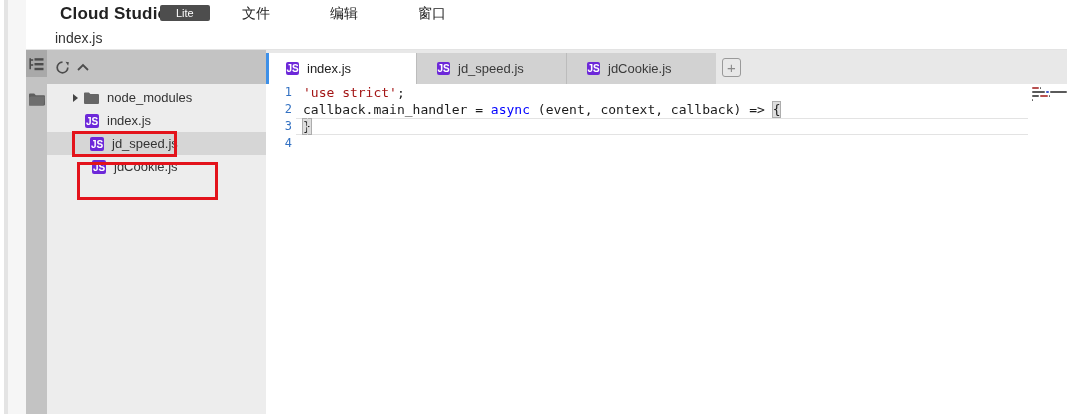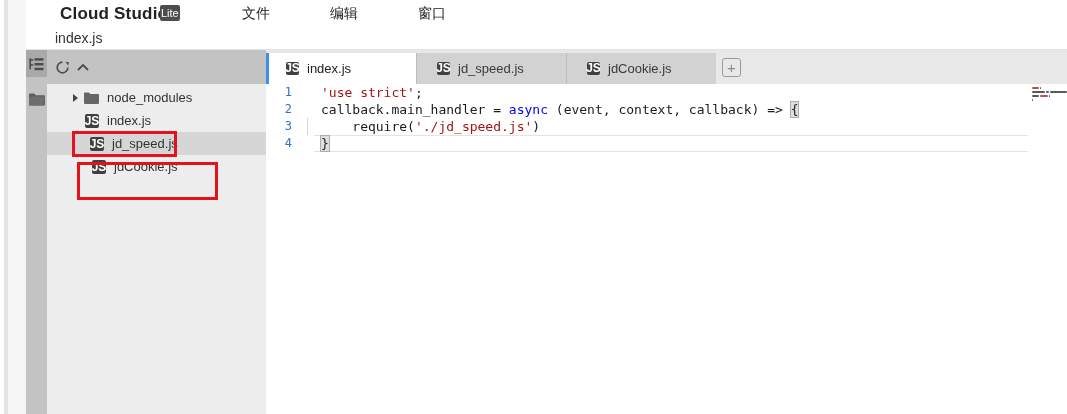--- a/index.html
+++ b/index.html
@@ -8,21 +8,21 @@
   #root { position:absolute; top:0; left:0; width:1067px; height:414px; background:#fff; }
 
   
   .left-strip   { position:absolute; left:4px; top:0; width:4px; height:414px; background:#e4e4e4; }
   .left-gutter  { position:absolute; left:8px; top:0; width:18px; height:414px; background:#f6f6f6; }
 
   
   .topbar { position:absolute; left:26px; top:0; right:0; height:27px; background:#fff; }
   .brand  { position:absolute; left:34px; top:4px; font-size:17px; font-weight:bold; color:#222; letter-spacing:.2px; }
   .badge  { position:absolute; left:134px; top:5px; background:#4d4d4d; color:#fff; font-size:11px;
-            padding:2px 1px; border-radius:2px; }
+            padding:2px 16px; border-radius:2px; }
   .menu   { position:absolute; left:200px; top:0; height:27px; display:flex;gap:28px; }
   .menu-item { padding:5px 16px; font-size:14px; color:#222; cursor:default; }
 
   
   .breadcrumb-bar { position:absolute; left:26px; top:27px; right:0; height:23px; background:#fff;
                     border-bottom:1px solid #e3e3e3; }
   .breadcrumb-title { position:absolute; left:29px; top:3px; font-size:14px; color:#333; }
 
   
   .activity-bar { position:absolute; left:26px; top:50px; width:21px; height:364px; background:#c3c3c3; }
@@ -32,22 +32,22 @@
 
   
   .tree-panel { position:absolute; left:47px; top:50px; width:219px; height:364px; background:#ededed; }
   .tree-toolbar { position:absolute; left:0; top:0; width:219px; height:34px; background:#c3c3c3;
                   display:flex; align-items:center; gap:8px; padding-left:9px; }
   .tree-rows { position:absolute; left:0; top:36px; width:219px; }
   .tree-row { position:relative; height:23px; display:flex; align-items:center; font-size:13px; color:#333; cursor:default; }
   .tree-row.selected { background:#d6d6d6; }
   .twisty { width:0; height:0; border-left:5px solid #444; border-top:4px solid transparent;
             border-bottom:4px solid transparent; margin-right:6px; }
-  .js-badge { width:14px; height:14px; background:#404040; border-radius:2px; color:#fff;
-              font-size:12px; font-weight:bold; display:flex; align-items:flex-end; justify-content:center;
+  .js-badge { width:14px; height:14px; background:#6d28d9; border-radius:2px; color:#fff;
+              font-size:10px; font-weight:bold; display:flex; align-items:flex-end; justify-content:center;
               line-height:9px; padding-bottom:2px; flex:0 0 auto; }
   .tree-label { margin-left:8px; white-space:nowrap; }
 
   
   .tabbar { position:absolute; left:266px; top:50px; right:0; height:34px; background:#e8e8e8; }
   .tabs { position:absolute; left:0; top:3px; height:31px; display:flex; }
   .tab { width:150px; height:31px; background:#d2d2d2; display:flex; align-items:center;
          padding-left:20px; gap:8px; font-size:13px; color:#3a3a3a; cursor:default;
          border-left:1px solid #bcbcbc; }
   .tab:first-child { border-left:none; }
@@ -55,21 +55,21 @@
   .tab .js-badge { width:13px; height:13px; }
   .new-tab-btn { position:absolute; left:456px; top:8px; width:19px; height:19px; border:1px solid #9a9a9a;
                  border-radius:3px; color:#8a8a8a; display:flex; align-items:center; justify-content:center;
                  font-size:15px; line-height:15px; background:transparent; }
 
   
   .editor { position:absolute; left:266px; top:84px; right:0; bottom:0; background:#fff;
             font-family:"DejaVu Sans Mono", monospace; font-size:13px; }
   .gutter { position:absolute; left:0; top:0; width:34px; }
   .gutter .ln { height:17px; line-height:17px; text-align:right; padding-right:8px; color:#3371c2; font-size:12px; }
-  .code { position:absolute; left:48px; top:0; right:39px; }
+  .code { position:absolute; left:30px; top:0; right:39px; }
   .code-line { position:relative; height:17px; line-height:17px; white-space:pre; padding-left:7px; color:#1b1b1b; }
   .code-line.current { border-top:1px solid #e3e3e3; border-bottom:1px solid #e3e3e3; height:17px; line-height:15px; }
   .tok-string  { color:#a31515; }
   .tok-keyword { color:#0000ff; }
   .tok-plain   { color:#1b1b1b; }
   .tok-bracket-match { background:#dedede; outline:1px solid #adadad; }
   .indent-guide { position:absolute; left:41px; top:34px; width:1px; height:17px; background:#d6d6d6; }
 
   
   .minimap { position:absolute; right:0; top:0; width:39px; bottom:0; background:#fff; }
@@ -192,21 +192,20 @@
   <div class="editor">
     <div class="gutter" id="gutter">
         <div class="ln">1</div>
         <div class="ln">2</div>
         <div class="ln">3</div>
         <div class="ln">4</div>
       </div>
     <div class="code" id="code">
         <div class="code-line"><span class="tok-string">'use strict'</span><span class="tok-plain">;</span></div>
         <div class="code-line"><span class="tok-plain">callback.main_handler = </span><span class="tok-keyword">async</span><span class="tok-plain"> (event, context, callback) =&gt; </span><span class="tok-bracket-match">{</span></div>
-        <div class="code-line"><span class="tok-plain">    require(</span><span class="tok-string">'./jd_speed.js'</span><span class="tok-plain">)</span></div>
         <div class="code-line current"><span class="tok-bracket-match">}</span></div>
       </div>
     <div class="indent-guide"></div>
     <div class="minimap" id="minimap">
         <div class="mini-line" style="top: 3px;">
           <span class="mini-seg" style="width: 7px; background: rgb(183, 80, 80);"></span>
           <span class="mini-seg" style="width: 1px; background: rgb(90, 90, 90);"></span>
         </div>
         <div class="mini-line" style="top: 7px;">
           <span class="mini-seg" style="width: 13px; background: rgb(90, 90, 90);"></span>

